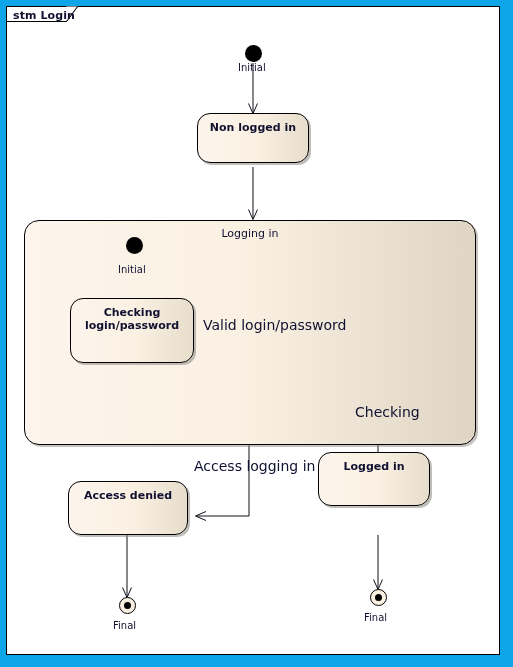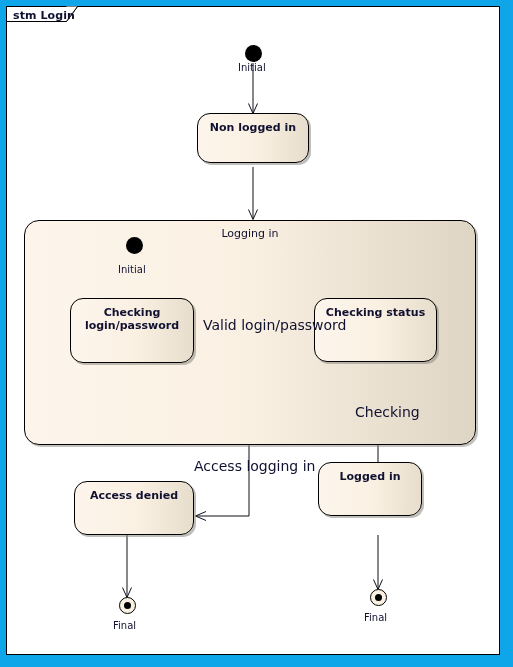--- a/index.html
+++ b/index.html
@@ -216,29 +216,26 @@
 
   <div class="state" style="left:197px; top:113px; width:112px; height:50px;">
     <div class="state-label">Non logged in</div>
   </div>
 
   <div class="state" style="left:70px; top:298px; width:124px; height:65px;">
     <div class="state-label">Checking
 login/password</div>
   </div>
 
-  <div class="state" style="left:314px; top:298px; width:123px; height:64px;">
-    <div class="state-label">Checking status</div>
-  </div>
-
-  <div class="state" style="left:68px; top:481px; width:120px; height:54px;margin-left:6px;">
+
+  <div class="state" style="left:68px; top:481px; width:120px; height:54px;">
     <div class="state-label">Access denied</div>
   </div>
 
-  <div class="state" style="left:318px; top:462px; width:104px; height:54px;">
+  <div class="state" style="left:318px; top:452px; width:112px; height:54px;">
     <div class="state-label">Logged in</div>
   </div>
 
   <div class="final-node" style="left:119px; top:597px;"></div>
   <div class="node-caption" style="left:113px; top:620px;">Final</div>
 
   <div class="final-node" style="left:370px; top:589px;"></div>
   <div class="node-caption" style="left:364px; top:612px;">Final</div>
 
   <div class="edge-label" style="left:203px; top:317px;">Valid login/password</div>

